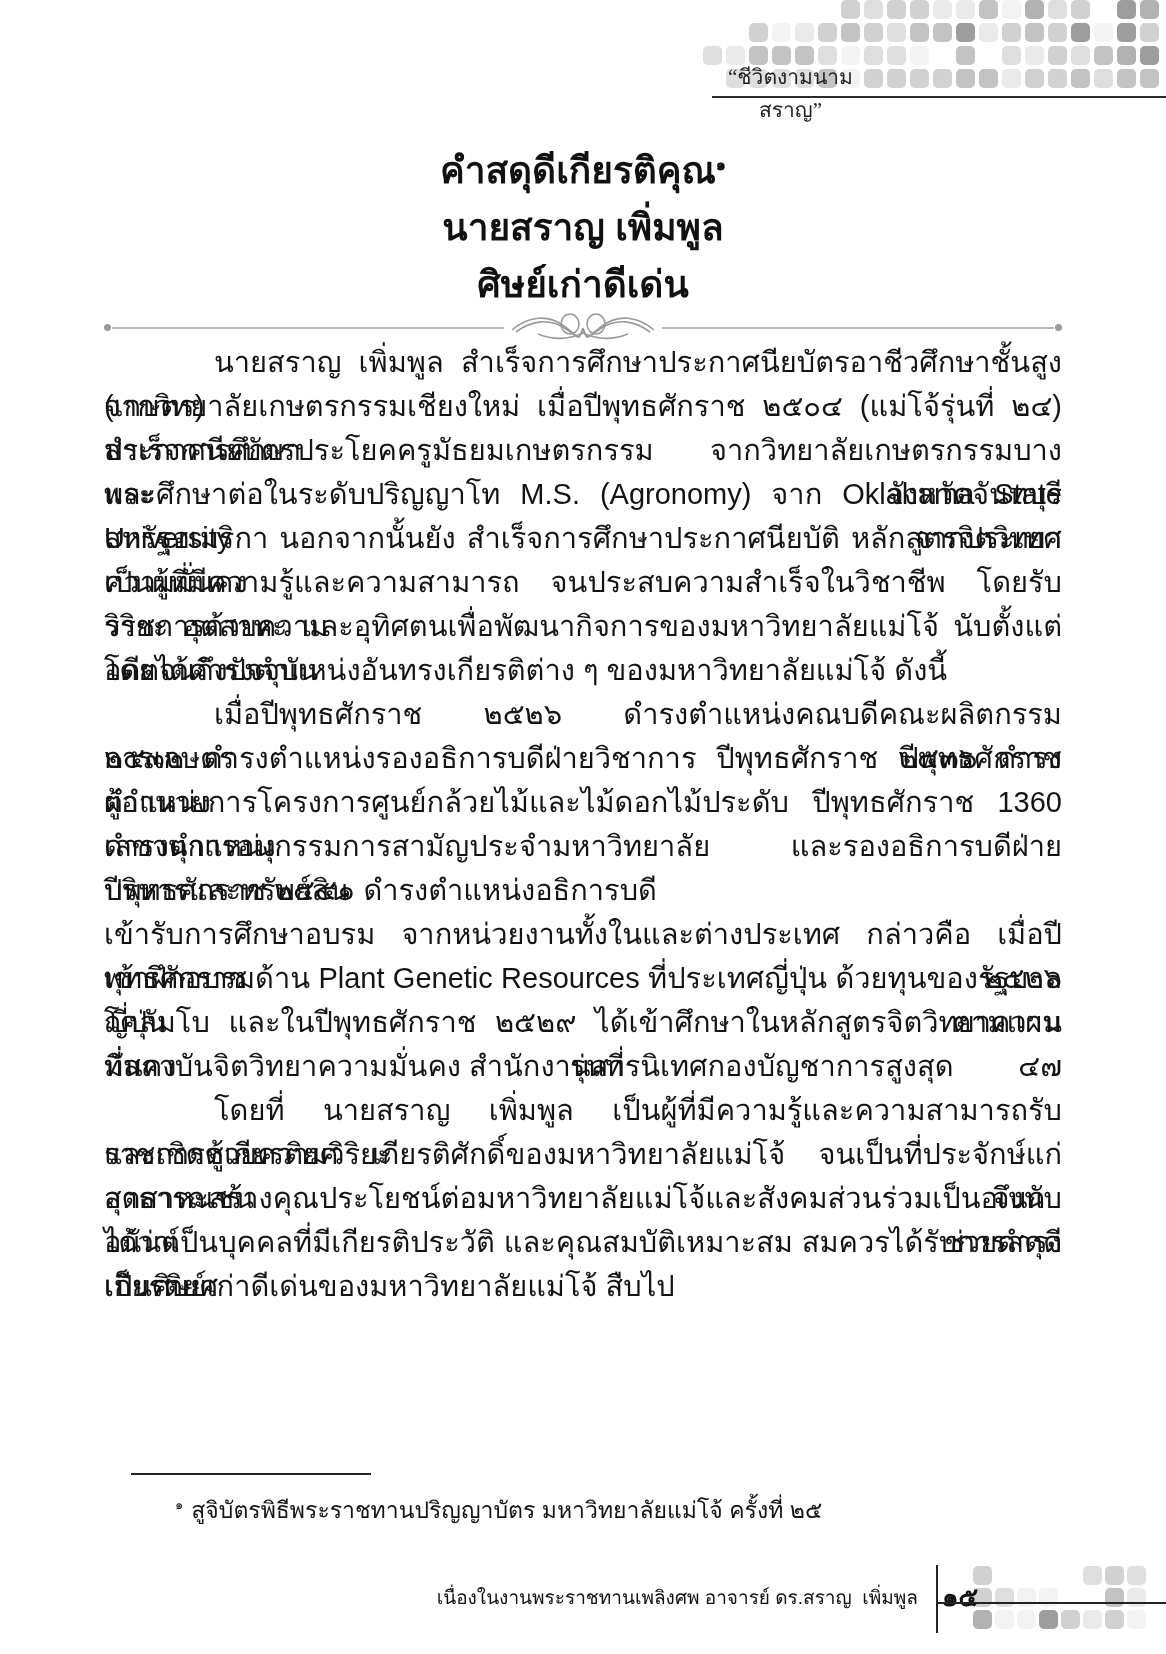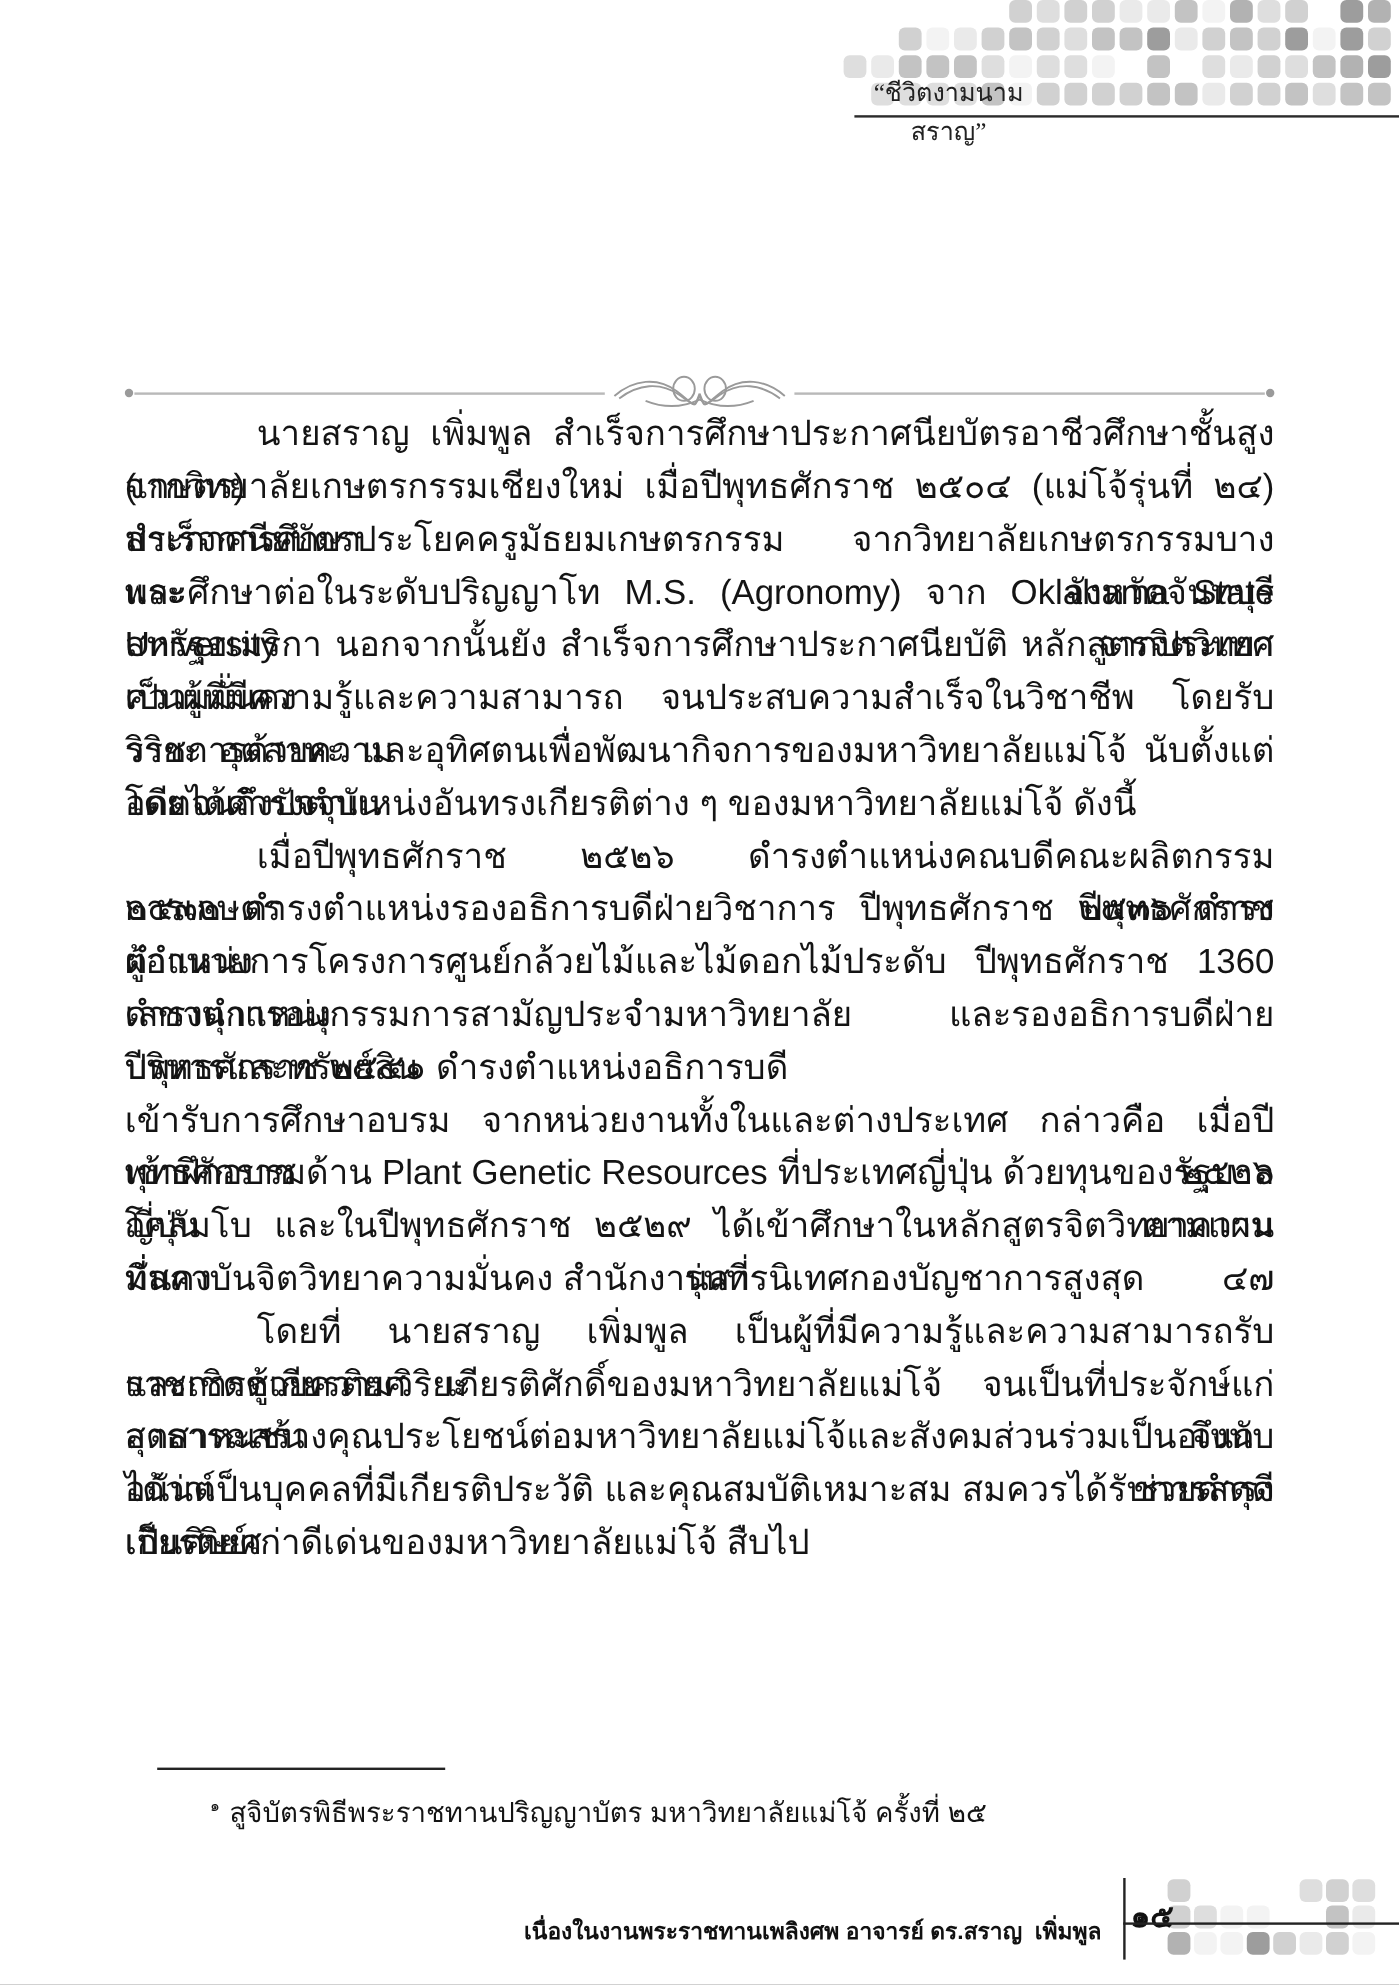--- a/index.html
+++ b/index.html
@@ -29,21 +29,21 @@
   
   #body-text{position:absolute; left:104px; top:340px; width:958px; font-size:29px; color:#141414;}
   #body-text .line{height:44px; line-height:44px; white-space:normal; overflow:visible;}
   #body-text .line.j{text-align:justify; text-align-last:justify;}
   #body-text .line.first{text-indent:110px;}
   
   #footnote-rule{position:absolute; left:131px; top:1473px; width:240px; height:2px; background:#232323;}
   #footnote{position:absolute; left:131px; top:1492px; width:760px; font-size:23px; color:#141414;}
   #footnote .mark{font-size:13px; vertical-align:super; padding:0 8px 0 44px;}
   
-  #footer-text{position:absolute; right:248px; top:1582px; font-size:19px; font-weight:bold; color:#111; white-space:pre;margin-top:12px;}
+  #footer-text{position:absolute; right:248px; top:1582px; font-size:19px; font-weight:normal; color:#111; white-space:pre;}
   #footer-vline{position:absolute; left:936px; top:1565px; width:2px; height:68px; background:#232323; z-index:3;}
   #footer-page{position:absolute; left:942px; top:1576px; width:34px; text-align:center;
                font-size:26px; font-weight:bold; color:#111; z-index:3;}
   #footer-rule{position:absolute; left:936px; right:0; top:1602px; height:2px; background:#232323; z-index:3;}
   #mosaic-bottom{position:absolute; left:973px; top:1566px; width:193px; height:66px; z-index:1;}
 </style>
 </head>
 <body>
 
 <div id="page">
@@ -114,20 +114,25 @@
       <span class="sq" style="left: 322px; top: 69px; background: rgb(209, 209, 209);"></span>
       <span class="sq" style="left: 345px; top: 69px; background: rgb(209, 209, 209);"></span>
       <span class="sq" style="left: 368px; top: 69px; background: rgb(195, 195, 195);"></span>
       <span class="sq" style="left: 391px; top: 69px; background: rgb(222, 222, 222);"></span>
       <span class="sq" style="left: 414px; top: 69px; background: rgb(195, 195, 195);"></span>
       <span class="sq" style="left: 437px; top: 69px; background: rgb(195, 195, 195);"></span>
     </div>
   <div id="header-quote">“ชีวิตงามนามสราญ”</div>
   <div id="header-rule"></div>
 
+  <div id="title">
+    <div><span>คำสดุดีเกียรติคุณ</span><sup>๑</sup></div>
+    <div>นายสราญ  เพิ่มพูล</div>
+    <div>ศิษย์เก่าดีเด่น</div>
+  </div>
 
   <div id="divider">
     <span class="dot l"></span>
     <span class="rule"></span>
     <span class="dot r"></span>
     <span class="orn">
       <svg width="150" height="32" viewBox="0 0 150 32" xmlns="http://www.w3.org/2000/svg" fill="none" stroke="#9a9a9a" stroke-width="1.6">
         <path d="M4 18 C 20 4, 40 2, 56 14 S 70 30, 75 16"></path>
         <path d="M146 18 C 130 4, 110 2, 94 14 S 80 30, 75 16"></path>
         <path d="M8 20 C 24 8, 42 6, 58 17 S 70 27, 75 18"></path>

